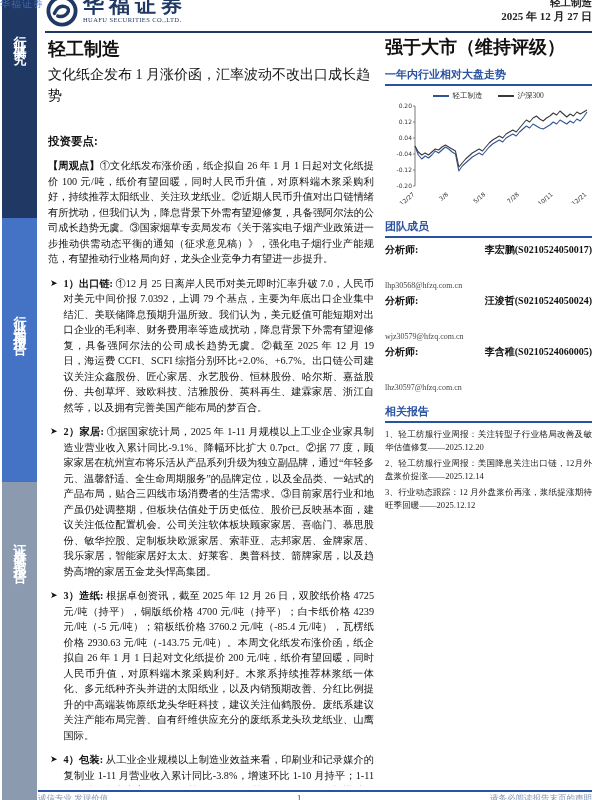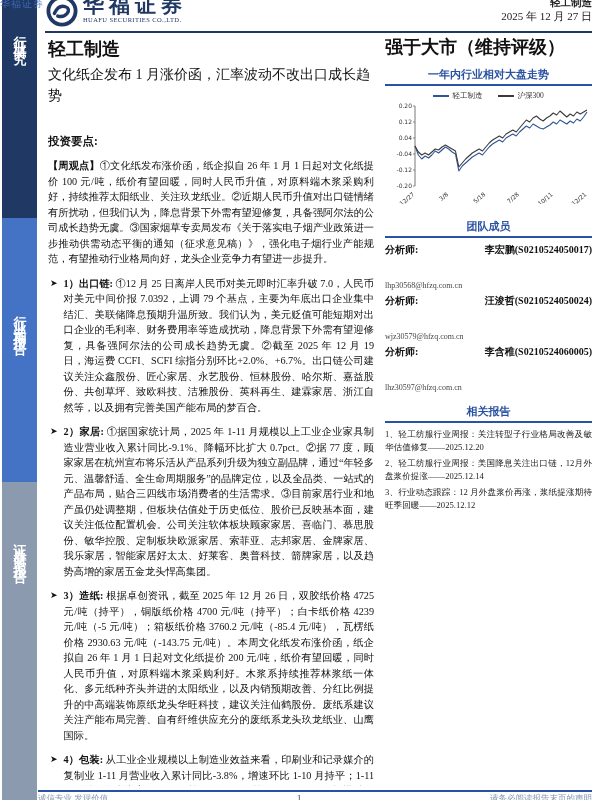--- a/index.html
+++ b/index.html
@@ -18,38 +18,38 @@
   .watermark{position:absolute;left:0;top:-3px;font-size:10px;color:#4472c4;opacity:.85;
         letter-spacing:1px;z-index:3;}
   
   .header{position:absolute;left:45px;top:-6px;right:8px;height:38px;}
   .brand{position:absolute;left:0;top:0;display:flex;align-items:flex-start;}
   .brand-icon{width:34px;height:34px;margin-right:4px;}
   .brand-txt .cn{font-size:21px;font-weight:bold;color:#1f3864;letter-spacing:5px;line-height:22px;}
   .brand-txt .en{font-size:6.5px;color:#1f3864;letter-spacing:.4px;}
   .header-right{position:absolute;right:0;top:3px;text-align:right;}
   .header-right .ind{font-size:10.5px;font-weight:bold;color:#222;line-height:12px;}
-  .header-right .date{font-size:11px;color:#222;line-height:14px;}
+  .header-right .date{font-size:11px;color:#222;line-height:14px;font-weight:bold;}
   .header-rule{position:absolute;left:45px;right:8px;top:31px;height:2px;background:#1f3864;}
   
   .main{position:absolute;left:48px;top:38px;width:326px;height:748px;overflow:hidden;}
   .h1{font-size:18px;font-weight:bold;line-height:22px;}
   .h2{font-size:14px;font-weight:normal;line-height:21px;margin-top:4px;}
   .kp{font-size:11.5px;font-weight:bold;margin-top:28px;}
   .para{font-size:10.2px;line-height:15.5px;text-align:justify;margin-top:9px;}
   .para b{font-weight:bold;}
   .bullet{display:flex;margin-top:9px;}
   .bullet .mk{font-size:9px;line-height:15.5px;margin:0 6px 0 2px;flex:none;}
   .bullet .bt{font-size:10.2px;line-height:15.5px;text-align:justify;}
   .bullet .bt b{font-weight:bold;}
   
   .aside{position:absolute;left:385px;top:38px;width:207px;}
   .rating{font-size:18px;font-weight:bold;line-height:18px;}
   .bluehead{font-size:11px;font-weight:bold;color:#2a52a2;border-bottom:2px solid #2a52a2;
-        padding-bottom:2px;margin-top:11px;margin-bottom:5px;text-align:center;}
+        padding-bottom:2px;margin-top:11px;margin-bottom:5px;}
   .legend{display:flex;justify-content:center;gap:16px;font-size:7.5px;color:#333;
         margin:2px 0 1px 0;align-items:center;}
   .legend .sw{display:inline-block;width:16px;height:2px;margin-right:3px;vertical-align:middle;}
   .member{display:flex;justify-content:space-between;font-size:10px;font-weight:bold;line-height:13px;margin-top:3px;}
   .email{font-size:8px;color:#444;line-height:10px;margin-bottom:3px;margin-top:25px;}
   .rel{font-size:8.6px;line-height:13px;color:#222;margin-bottom:3px;text-align:justify;}
   
   .footer-rule{position:absolute;left:38px;right:8px;top:790px;height:1.5px;background:#2a52a2;}
   .footer{position:absolute;left:38px;right:8px;top:793px;display:flex;justify-content:space-between;
         font-size:8.5px;color:#8496b0;}

